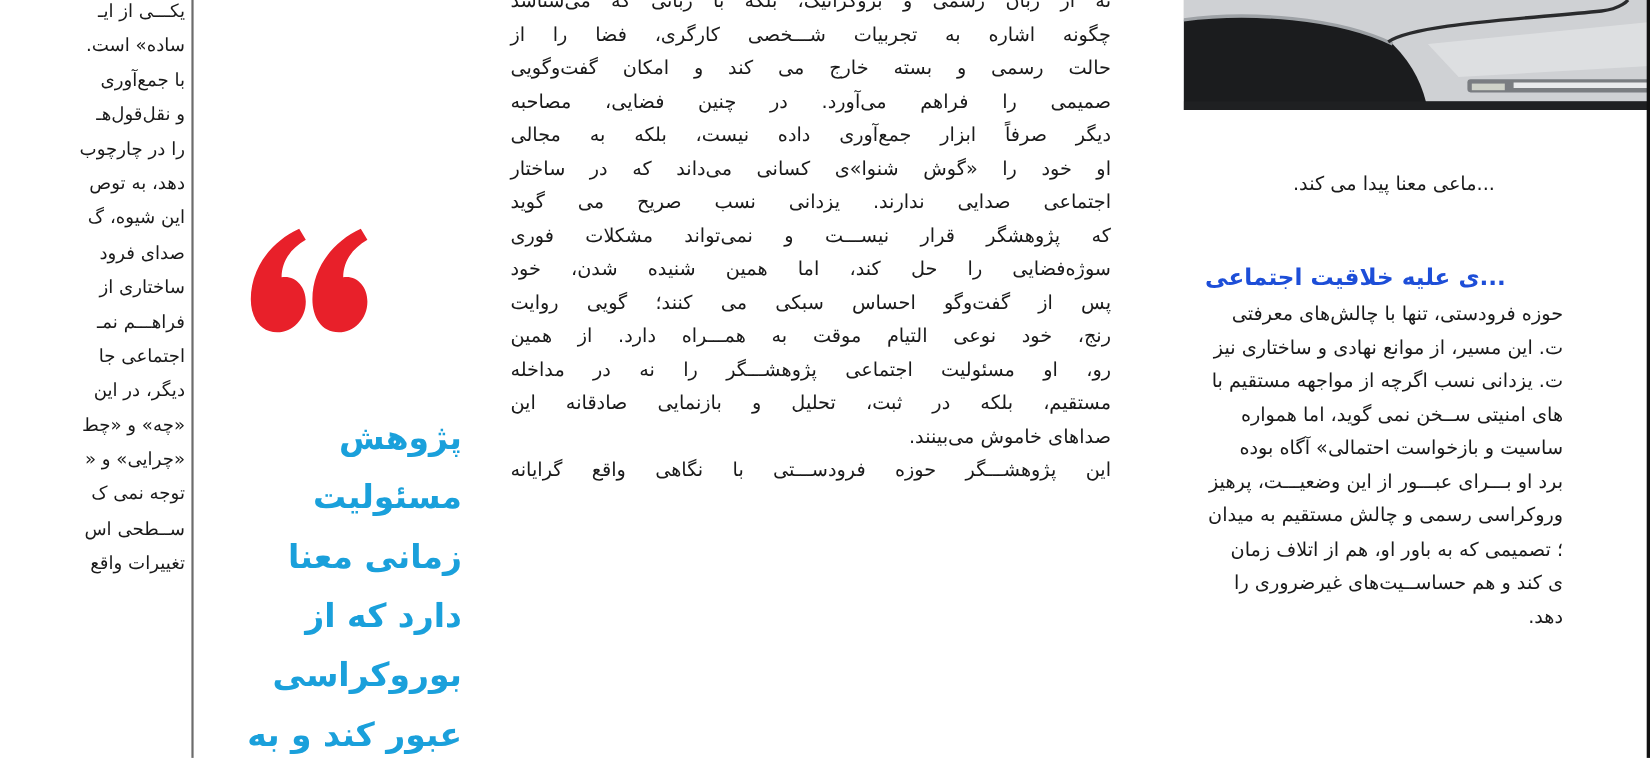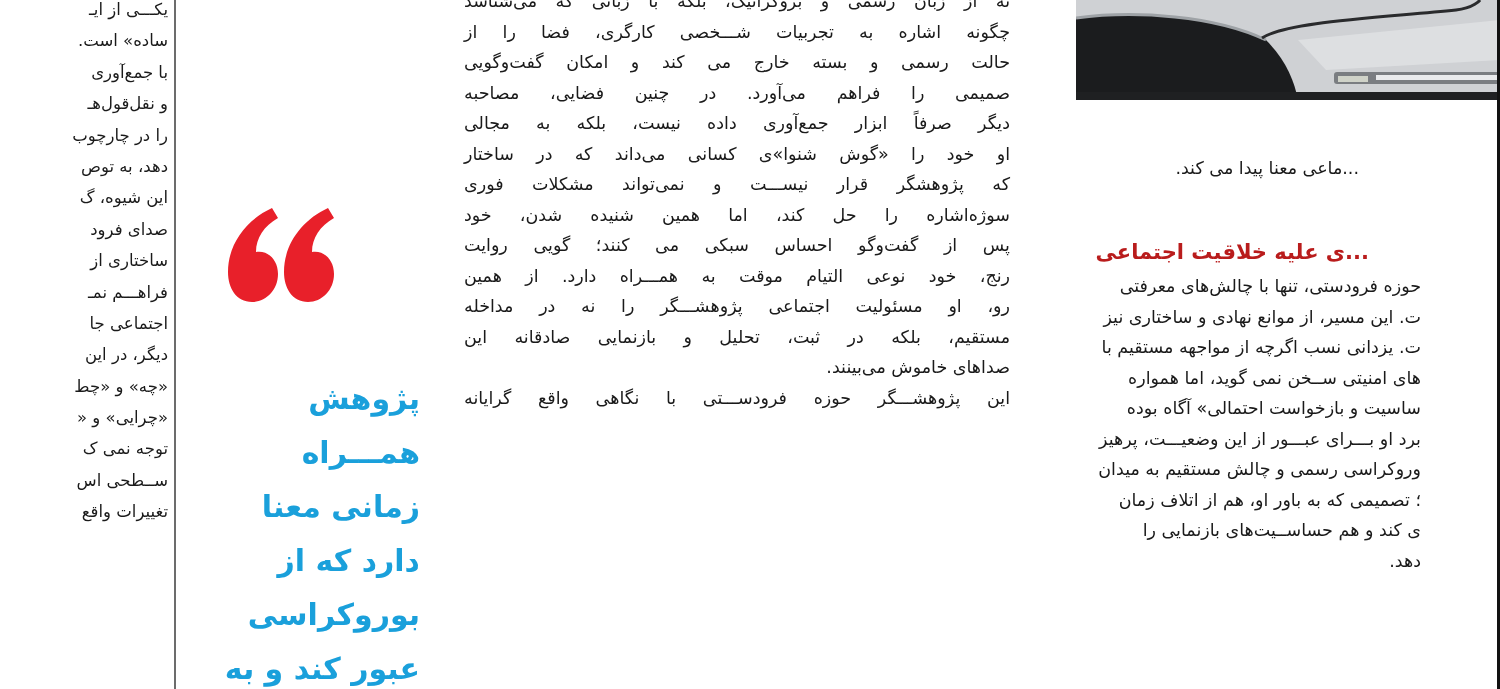--- a/index.html
+++ b/index.html
@@ -37,21 +37,21 @@
     
     #photo {
       position: absolute; left: 1076px; top: 0; width: 424px; height: 100px;
       background: linear-gradient(180deg, #d9dadc 0%, #c6c8cb 55%, #b4b6b9 100%);
       overflow: hidden;
     }
     #photo svg { position: absolute; left: 0; top: 0; }
     #right-end { position: absolute; right: 138px; top: 58px; font-size: 17.5px; white-space: nowrap; direction: rtl; }
     #right-heading {
       position: absolute; right: 128px; top: 140px; white-space: nowrap;
-      font-size: 21px; font-weight: bold; color: #b91c1c; direction: rtl;
+      font-size: 21px; font-weight: bold; color: #1d4ed8; direction: rtl;
     }
     #right-body { position: absolute; right: 76px; top: 171px; width: 420px; direction: rtl; }
     #right-body .line { text-align: right; }
     #right-clip { position: absolute; left: 1076px; top: 100px; width: 421px; height: 589px; overflow: hidden; }
     #divider-right { position: absolute; left: 1497px; top: 0; width: 3px; height: 689px; background: #111; }
   </style>
 </head>
 <body>
 
 <div id="col-left" class="col" style="height:689px">
@@ -77,38 +77,39 @@
 </div>
 <div id="divider-left"></div>
 
 <div id="pullquote">
   <svg id="quote-mark" viewBox="0 0 110 110">
     <path d="M46 8 L52 18 C38 26 30 38 30 52 C42 50 52 60 52 74 C52 90 40 102 26 102 C10 102 2 88 2 72 C2 44 20 20 46 8 Z" fill="#e8202a"></path>
     <path d="M102 8 L108 18 C94 26 86 38 86 52 C98 50 108 60 108 74 C108 90 96 102 82 102 C66 102 58 88 58 72 C58 44 76 20 102 8 Z" fill="#e8202a"></path>
   </svg>
   <div id="quote-text">
       <div>پژوهش</div>
-      <div>همـــراه</div>
+      <div>مسئولیت</div>
       <div>زمانی معنا</div>
       <div>دارد که از</div>
       <div>بوروکراسی</div>
       <div>عبور کند و به</div>
     </div>
 </div>
 
 <div id="col-center" class="col" style="height:689px">
   <div class="inner" id="center-inner">
       <div class="line">نه از زبان رسمی و بروکراتیک، بلکه با زبانی که می‌شناسد</div>
       <div class="line">چگونه اشاره به تجربیات شـــخصی کارگری، فضا را از</div>
       <div class="line">حالت رسمی و بسته خارج می کند و امکان گفت‌وگویی</div>
       <div class="line">صمیمی را فراهم می‌آورد. در چنین فضایی، مصاحبه</div>
       <div class="line">دیگر صرفاً ابزار جمع‌آوری داده نیست، بلکه به مجالی</div>
       <div class="line">او خود را «گوش شنوا»ی کسانی می‌داند که در ساختار</div>
+      <div class="line">اجتماعی صدایی ندارند. یزدانی نسب صریح می گوید</div>
       <div class="line">که پژوهشگر قرار نیســـت و نمی‌تواند مشکلات فوری</div>
-      <div class="line">سوژه‌اشاره را حل کند، اما همین شنیده شدن، خود</div>
+      <div class="line">سوژه‌فضایی را حل کند، اما همین شنیده شدن، خود</div>
       <div class="line">پس از گفت‌وگو احساس سبکی می کنند؛ گویی روایت</div>
       <div class="line">رنج، خود نوعی التیام موقت به همـــراه دارد. از همین</div>
       <div class="line">رو، او مسئولیت اجتماعی پژوهشـــگر را نه در مداخله</div>
       <div class="line">مستقیم، بلکه در ثبت، تحلیل و بازنمایی صادقانه این</div>
       <div class="line short">صداهای خاموش می‌بینند.</div>
       <div class="line">این پژوهشـــگر حوزه فرودســـتی با نگاهی واقع گرایانه</div>
     </div>
 </div>
 
 <div id="photo">
@@ -130,17 +131,17 @@
   <div id="right-heading">...ی علیه خلاقیت اجتماعی</div>
   <div id="right-body">
       <div class="line">حوزه فرودستی، تنها با چالش‌های معرفتی</div>
       <div class="line">ت. این مسیر، از موانع نهادی و ساختاری نیز</div>
       <div class="line">ت. یزدانی نسب اگرچه از مواجهه مستقیم با</div>
       <div class="line">های امنیتی ســخن نمی گوید، اما همواره</div>
       <div class="line">ساسیت و بازخواست احتمالی» آگاه بوده</div>
       <div class="line">برد او بـــرای عبـــور از این وضعیـــت، پرهیز</div>
       <div class="line">وروکراسی رسمی و چالش مستقیم به میدان</div>
       <div class="line">؛ تصمیمی که به باور او، هم از اتلاف زمان</div>
-      <div class="line">ی کند و هم حساســیت‌های بازنمایی را</div>
+      <div class="line">ی کند و هم حساســیت‌های غیرضروری را</div>
       <div class="line">دهد.</div>
     </div>
 </div>
 <div id="divider-right"></div>
 
 </body></html>

